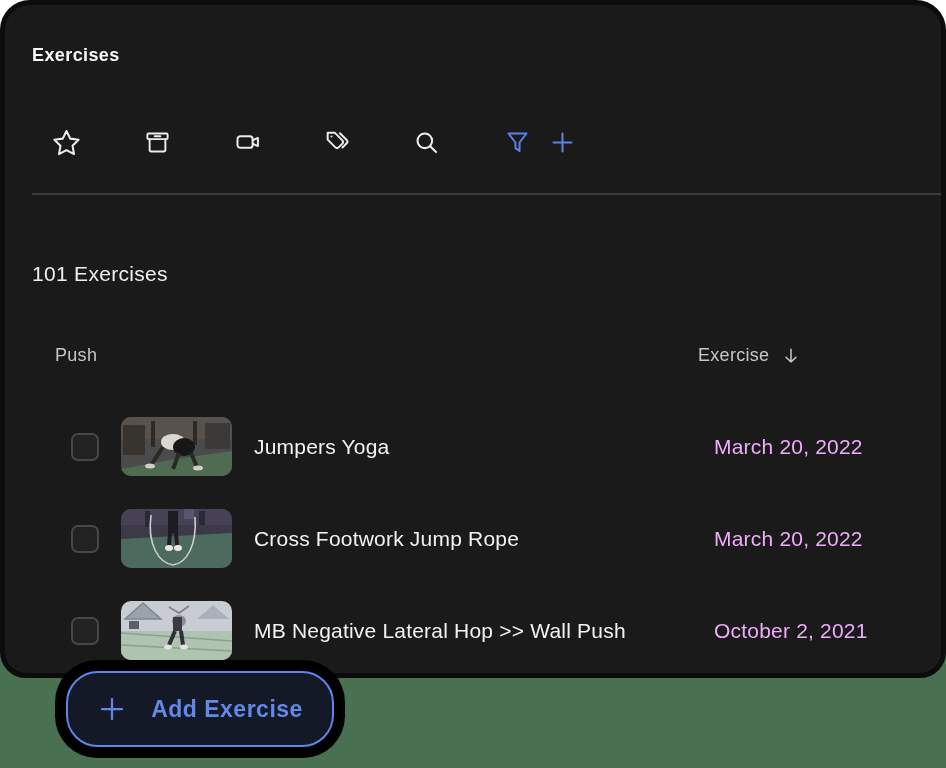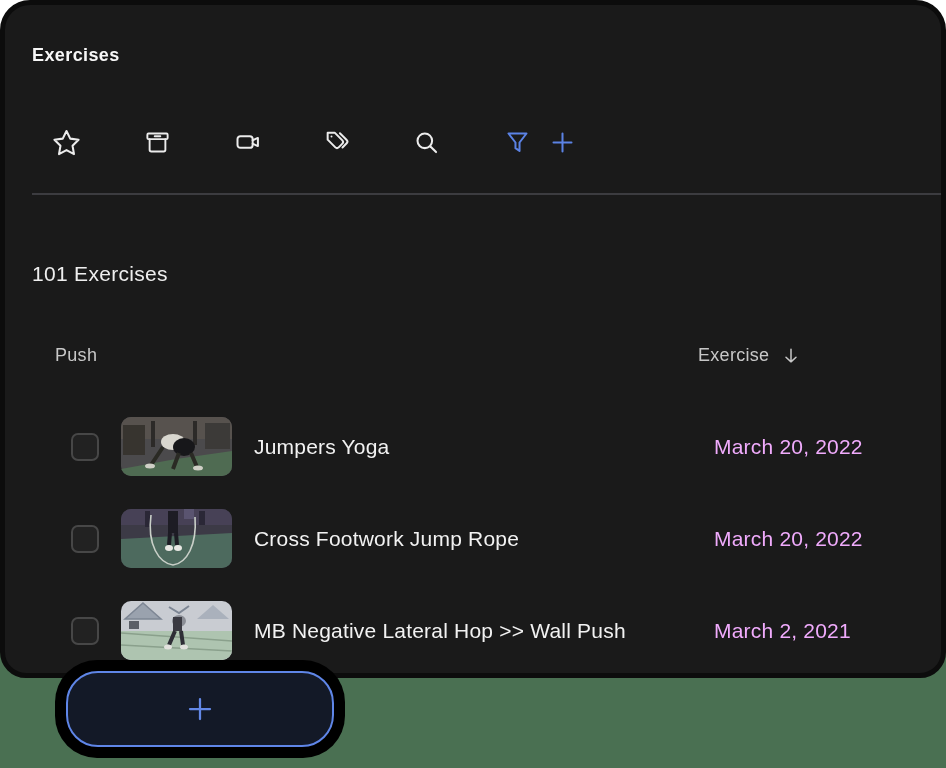--- a/index.html
+++ b/index.html
@@ -210,26 +210,27 @@
         <path d="M48 6 L58 12 L68 5" stroke="#7d8694" stroke-width="2" fill="none"></path>
         <rect x="8" y="20" width="10" height="8" fill="#5a5e66"></rect>
         <ellipse cx="58" cy="20" rx="7" ry="6" fill="#8b8e96"></ellipse>
         <rect x="52" y="16" width="9" height="14" fill="#3a3a42"></rect>
         <path d="M54 30 L48 44 M60 30 L62 44" stroke="#2e2e36" stroke-width="4" fill="none"></path>
         <ellipse cx="47" cy="46" rx="4" ry="2.5" fill="#e2e2de"></ellipse>
         <ellipse cx="63" cy="46" rx="4" ry="2.5" fill="#e2e2de"></ellipse>
       </svg>
     </div>
     <div class="row-name">MB Negative Lateral Hop &gt;&gt; Wall Push</div>
-    <div class="row-date">March 2, 2021</div>
+    <div class="row-date">October 2, 2021</div>
   </div>
 
 </div>
 
 <div class="add-ring">
   <div class="add-button">
     <span class="plus">
       <svg width="30" height="30" viewBox="0 0 24 24" fill="none" stroke="currentColor" stroke-width="1.8" stroke-linecap="round">
         <path d="M12 4v16M4 12h16"></path>
       </svg>
     </span>
+    <span class="label">Add Exercise</span>
   </div>
 </div>
 
 </body></html>

